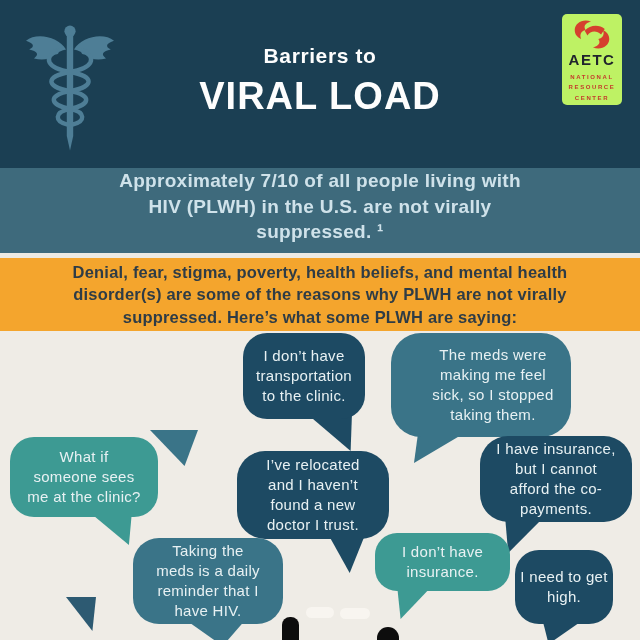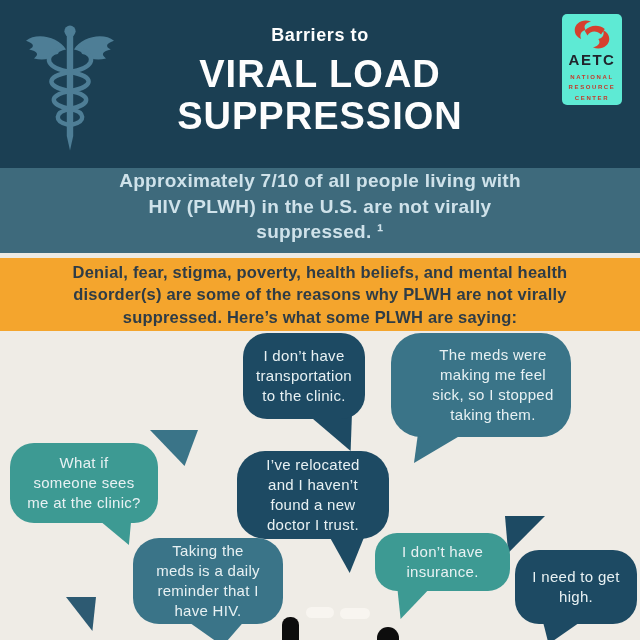--- a/index.html
+++ b/index.html
@@ -10,33 +10,33 @@
   }
   .poster{width:640px;height:640px;display:flex;flex-direction:column;}
 
   
   .header{
     position:relative;height:168px;flex:0 0 168px;
     background:#1b3f53;color:#fdfdfd;
     display:flex;flex-direction:column;align-items:center;justify-content:center;
   }
   .eyebrow{
-    font-size:18px;font-weight:bold;letter-spacing:.6px;color:#fdfdfd;
+    font-size:21px;font-weight:bold;letter-spacing:.6px;color:#fdfdfd;
     margin-bottom:8px;margin-top:-6px;
   }
   .title-line{
     font-size:38px;font-weight:bold;letter-spacing:1px;line-height:1.08;
     color:#fdfdfd;text-align:center;
   }
   .caduceus{position:absolute;left:22px;top:14px;width:96px;height:148px;color:#4e7e96;}
   .caduceus svg{width:100%;height:100%;}
 
   .logo-card{
     position:absolute;right:18px;top:14px;width:60px;height:91px;
-    background:#5eead4;border-radius:5px;
+    background:#bef264;border-radius:5px;
     display:flex;flex-direction:column;align-items:center;
     padding-top:5px;box-sizing:border-box;
   }
   .logo-ribbon{width:40px;height:31px;}
   .logo-acronym{
     font-size:15px;font-weight:bold;color:#20242c;letter-spacing:1.5px;
     margin-top:2px;line-height:1.1;
   }
   .logo-sub{
     font-size:6px;font-weight:bold;color:#c43b2b;letter-spacing:1.6px;
@@ -72,33 +72,33 @@
     text-align:center;white-space:pre-line;box-sizing:border-box;
   }
   .tail{position:absolute;}
 
   .b1{left:71px;top:8px;width:153px;height:97px;border-radius:26px;}
   .t1{left:150px;top:99px;width:48px;height:36px;clip-path:polygon(0 0,100% 0,72% 100%);}
   .b2{left:243px;top:2px;width:122px;height:86px;border-radius:24px;}
   .t2{left:306px;top:82px;width:46px;height:38px;clip-path:polygon(0 0,100% 0,97% 100%);}
   .b3{left:391px;top:2px;width:180px;height:104px;border-radius:30px;padding-left:24px;}
   .t3{left:414px;top:100px;width:54px;height:32px;clip-path:polygon(8% 0,100% 0,0 100%);}
-  .b4{left:10px;top:112px;width:148px;height:80px;border-radius:24px;}
+  .b4{left:10px;top:106px;width:148px;height:80px;border-radius:24px;}
   .t4{left:88px;top:180px;width:44px;height:34px;clip-path:polygon(0 0,100% 0,93% 100%);}
   .b5{left:237px;top:120px;width:152px;height:88px;border-radius:28px;}
   .t5{left:323px;top:194px;width:46px;height:48px;clip-path:polygon(0 0,100% 0,58% 100%);}
   .b6{left:480px;top:105px;width:152px;height:86px;border-radius:28px;}
   .t6{left:505px;top:185px;width:40px;height:37px;clip-path:polygon(0 0,100% 0,8% 100%);}
   .b7{left:0px;top:206px;width:117px;height:66px;border-radius:22px;}
   .t7{left:66px;top:266px;width:30px;height:34px;clip-path:polygon(0 0,100% 0,88% 100%);}
   .b8{left:133px;top:207px;width:150px;height:86px;border-radius:26px;}
   .t8{left:183px;top:287px;width:64px;height:28px;clip-path:polygon(0 0,100% 0,62% 100%);}
   .b9{left:375px;top:202px;width:135px;height:58px;border-radius:22px;}
   .t9{left:397px;top:254px;width:36px;height:34px;clip-path:polygon(0 0,100% 0,10% 100%);}
-  .b10{left:515px;top:219px;width:122px;height:74px;border-radius:24px;}
+  .b10{left:515px;top:219px;width:98px;height:74px;border-radius:24px;}
   .t10{left:542px;top:287px;width:44px;height:26px;clip-path:polygon(0 0,100% 0,15% 100%);}
 
   .cloud{position:absolute;background:#f8f5f0;border-radius:10px;}
   .cloud-a{left:306px;top:276px;width:28px;height:11px;}
   .cloud-b{left:340px;top:277px;width:30px;height:11px;}
   .silhouette{position:absolute;background:#0d0d0d;}
   .sil-a{left:282px;top:286px;width:17px;height:26px;border-radius:8px 8px 0 0;}
   .sil-b{left:377px;top:296px;width:22px;height:16px;border-radius:11px 11px 0 0;}
 </style>
 </head>
@@ -119,21 +119,20 @@
         </g>
         <g fill="none" stroke="currentColor" stroke-width="5.5" stroke-linecap="round">
           <path d="M42 34 C28 42 30 55 60 60 C90 65 92 78 60 84 C32 89 34 101 60 106 C80 110 80 122 62 126"></path>
           <path d="M78 34 C92 42 90 55 60 60 C30 65 28 78 60 84 C88 89 86 101 60 106 C40 110 40 122 58 126"></path>
         </g>
       </svg>
     </div>
 
     <div class="eyebrow">Barriers to</div>
     <div class="title-line">VIRAL LOAD</div>
-    <div class="title-line">SUPPRESSION</div>
 
     <div class="logo-card">
       <svg class="logo-ribbon" viewBox="0 0 44 34" xmlns="http://www.w3.org/2000/svg">
         <g fill="#d5402e">
           <path d="M21 3 C13 -1 3 4 3 12 C3 17 6 20 10 22 C8 17 10 13 15 12 C12 8 15 4 21 3 Z"></path>
           <path d="M23 31 C31 35 41 30 41 22 C41 17 38 14 34 12 C36 17 34 21 29 22 C32 26 29 30 23 31 Z"></path>
           <path d="M14 13 C20 6 30 6 36 11 L32 17 C27 12 20 13 17 18 Z"></path>
         </g>
       </svg>
       <div class="logo-acronym">AETC</div>
@@ -182,20 +181,24 @@
 someone sees
 me at the clinic?</div>
 
     <div class="tail t5" style="background: rgb(29, 74, 99);"></div>
     <div class="bubble b5" style="background: rgb(29, 74, 99);">I’ve relocated
 and I haven’t
 found a new
 doctor I trust.</div>
 
     <div class="tail t6" style="background: rgb(29, 74, 99);"></div>
+    <div class="bubble b6" style="background: rgb(29, 74, 99);">I have insurance,
+but I cannot
+afford the co-
+payments.</div>
 
     <div class="tail t7" style="background: rgb(45, 90, 114);"></div>
 
     <div class="tail t8" style="background: rgb(58, 116, 136);"></div>
     <div class="bubble b8" style="background: rgb(58, 116, 136);">Taking the
 meds is a daily
 reminder that I
 have HIV.</div>
 
     <div class="tail t9" style="background: rgb(61, 154, 147);"></div>

